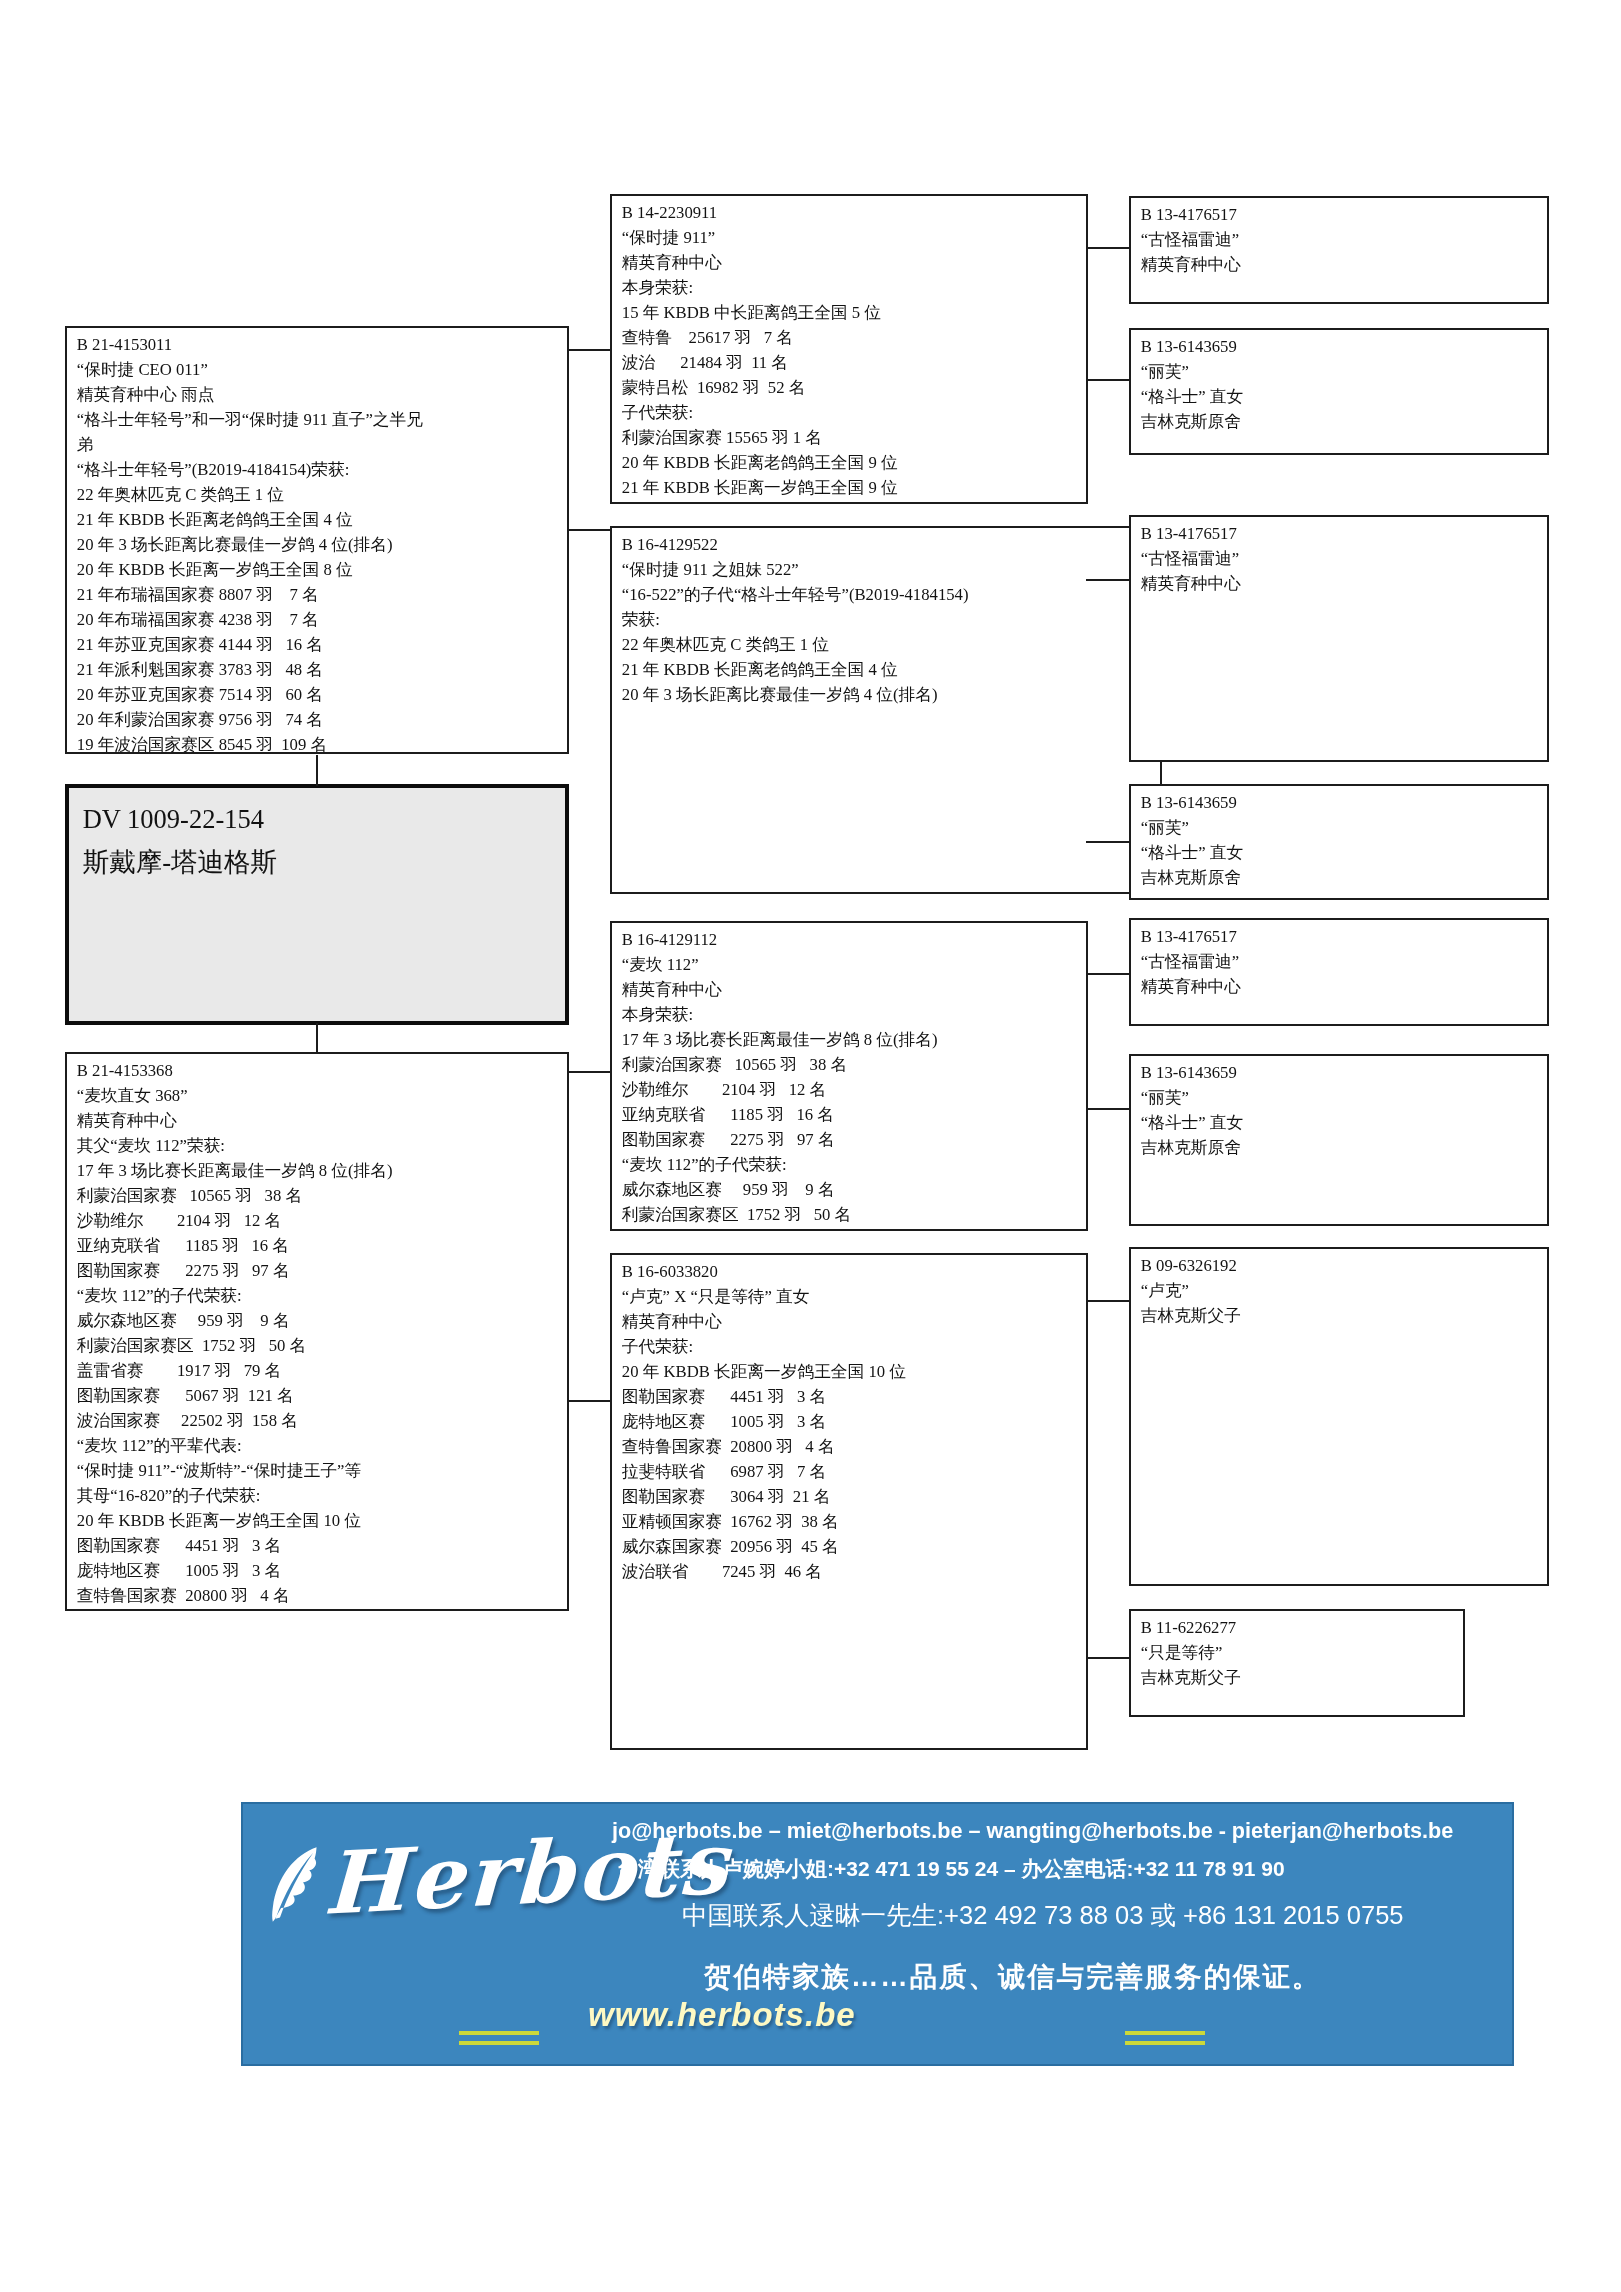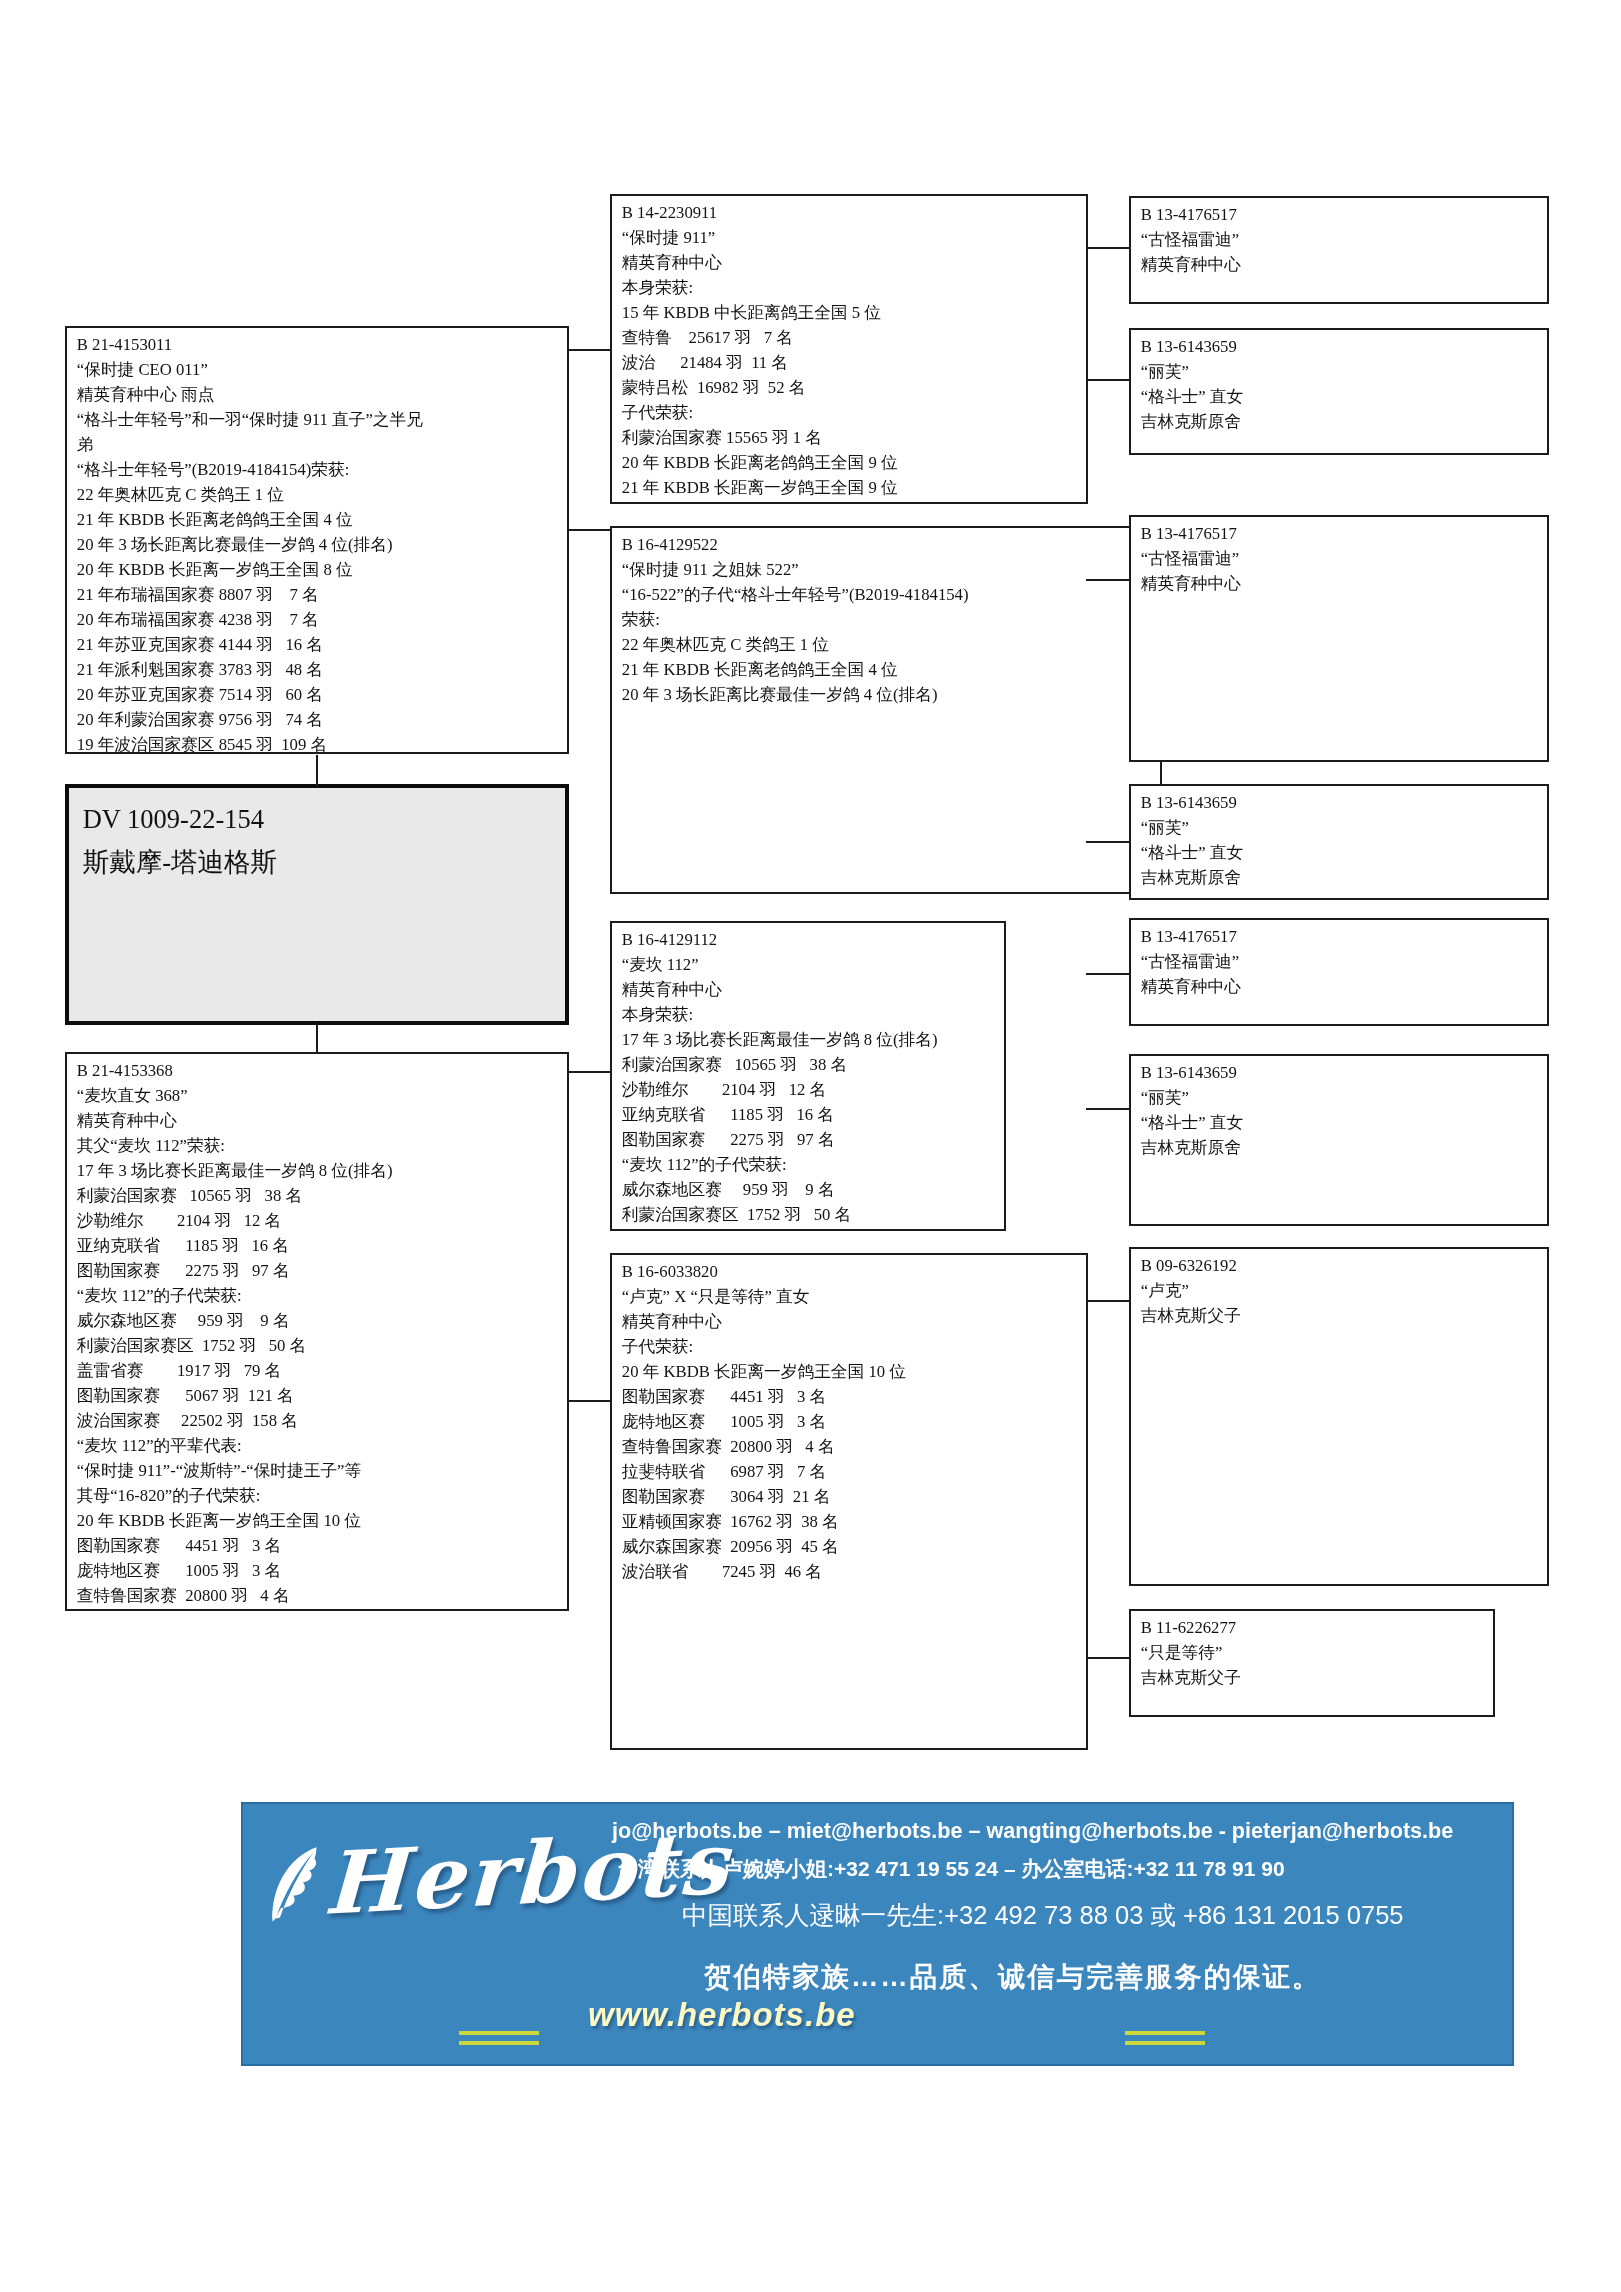--- a/index.html
+++ b/index.html
@@ -109,21 +109,21 @@
     </div>
   <div class="pbox" style="left:610px;top:526px;width:552px;height:368px">
       <div class="ln">B 16-4129522</div>
       <div class="ln">“保时捷 911 之姐妹 522”</div>
       <div class="ln">“16-522”的子代“格斗士年轻号”(B2019-4184154)</div>
       <div class="ln">荣获:</div>
       <div class="ln">22 年奥林匹克 C 类鸽王 1 位</div>
       <div class="ln">21 年 KBDB 长距离老鸽鸽王全国 4 位</div>
       <div class="ln">20 年 3 场长距离比赛最佳一岁鸽 4 位(排名)</div>
     </div>
-  <div class="pbox" style="left:610px;top:921px;width:396px;height:310px">
+  <div class="pbox" style="left:610px;top:921px;width:478px;height:310px">
       <div class="ln">B 16-4129112</div>
       <div class="ln">“麦坎 112”</div>
       <div class="ln">精英育种中心</div>
       <div class="ln">本身荣获:</div>
       <div class="ln">17 年 3 场比赛长距离最佳一岁鸽 8 位(排名)</div>
       <div class="ln">利蒙治国家赛   10565 羽   38 名</div>
       <div class="ln">沙勒维尔        2104 羽   12 名</div>
       <div class="ln">亚纳克联省      1185 羽   16 名</div>
       <div class="ln">图勒国家赛      2275 羽   97 名</div>
       <div class="ln">“麦坎 112”的子代荣获:</div>
@@ -177,21 +177,21 @@
       <div class="ln">B 13-6143659</div>
       <div class="ln">“丽芙”</div>
       <div class="ln">“格斗士” 直女</div>
       <div class="ln">吉林克斯原舍</div>
     </div>
   <div class="pbox" style="left:1129px;top:1247px;width:420px;height:339px">
       <div class="ln">B 09-6326192</div>
       <div class="ln">“卢克”</div>
       <div class="ln">吉林克斯父子</div>
     </div>
-  <div class="pbox" style="left:1129px;top:1609px;width:366px;height:108px">
+  <div class="pbox" style="left:1129px;top:1609px;width:336px;height:108px">
       <div class="ln">B 11-6226277</div>
       <div class="ln">“只是等待”</div>
       <div class="ln">吉林克斯父子</div>
     </div>
 
   <div class="cline" style="left:316px;top:755px;width:2px;height:31px"></div>
   <div class="cline" style="left:316px;top:1023px;width:2px;height:30px"></div>
   <div class="cline" style="left:567px;top:349px;width:45px;height:2px"></div>
   <div class="cline" style="left:567px;top:529px;width:45px;height:2px"></div>
   <div class="cline" style="left:567px;top:1071px;width:45px;height:2px"></div>

